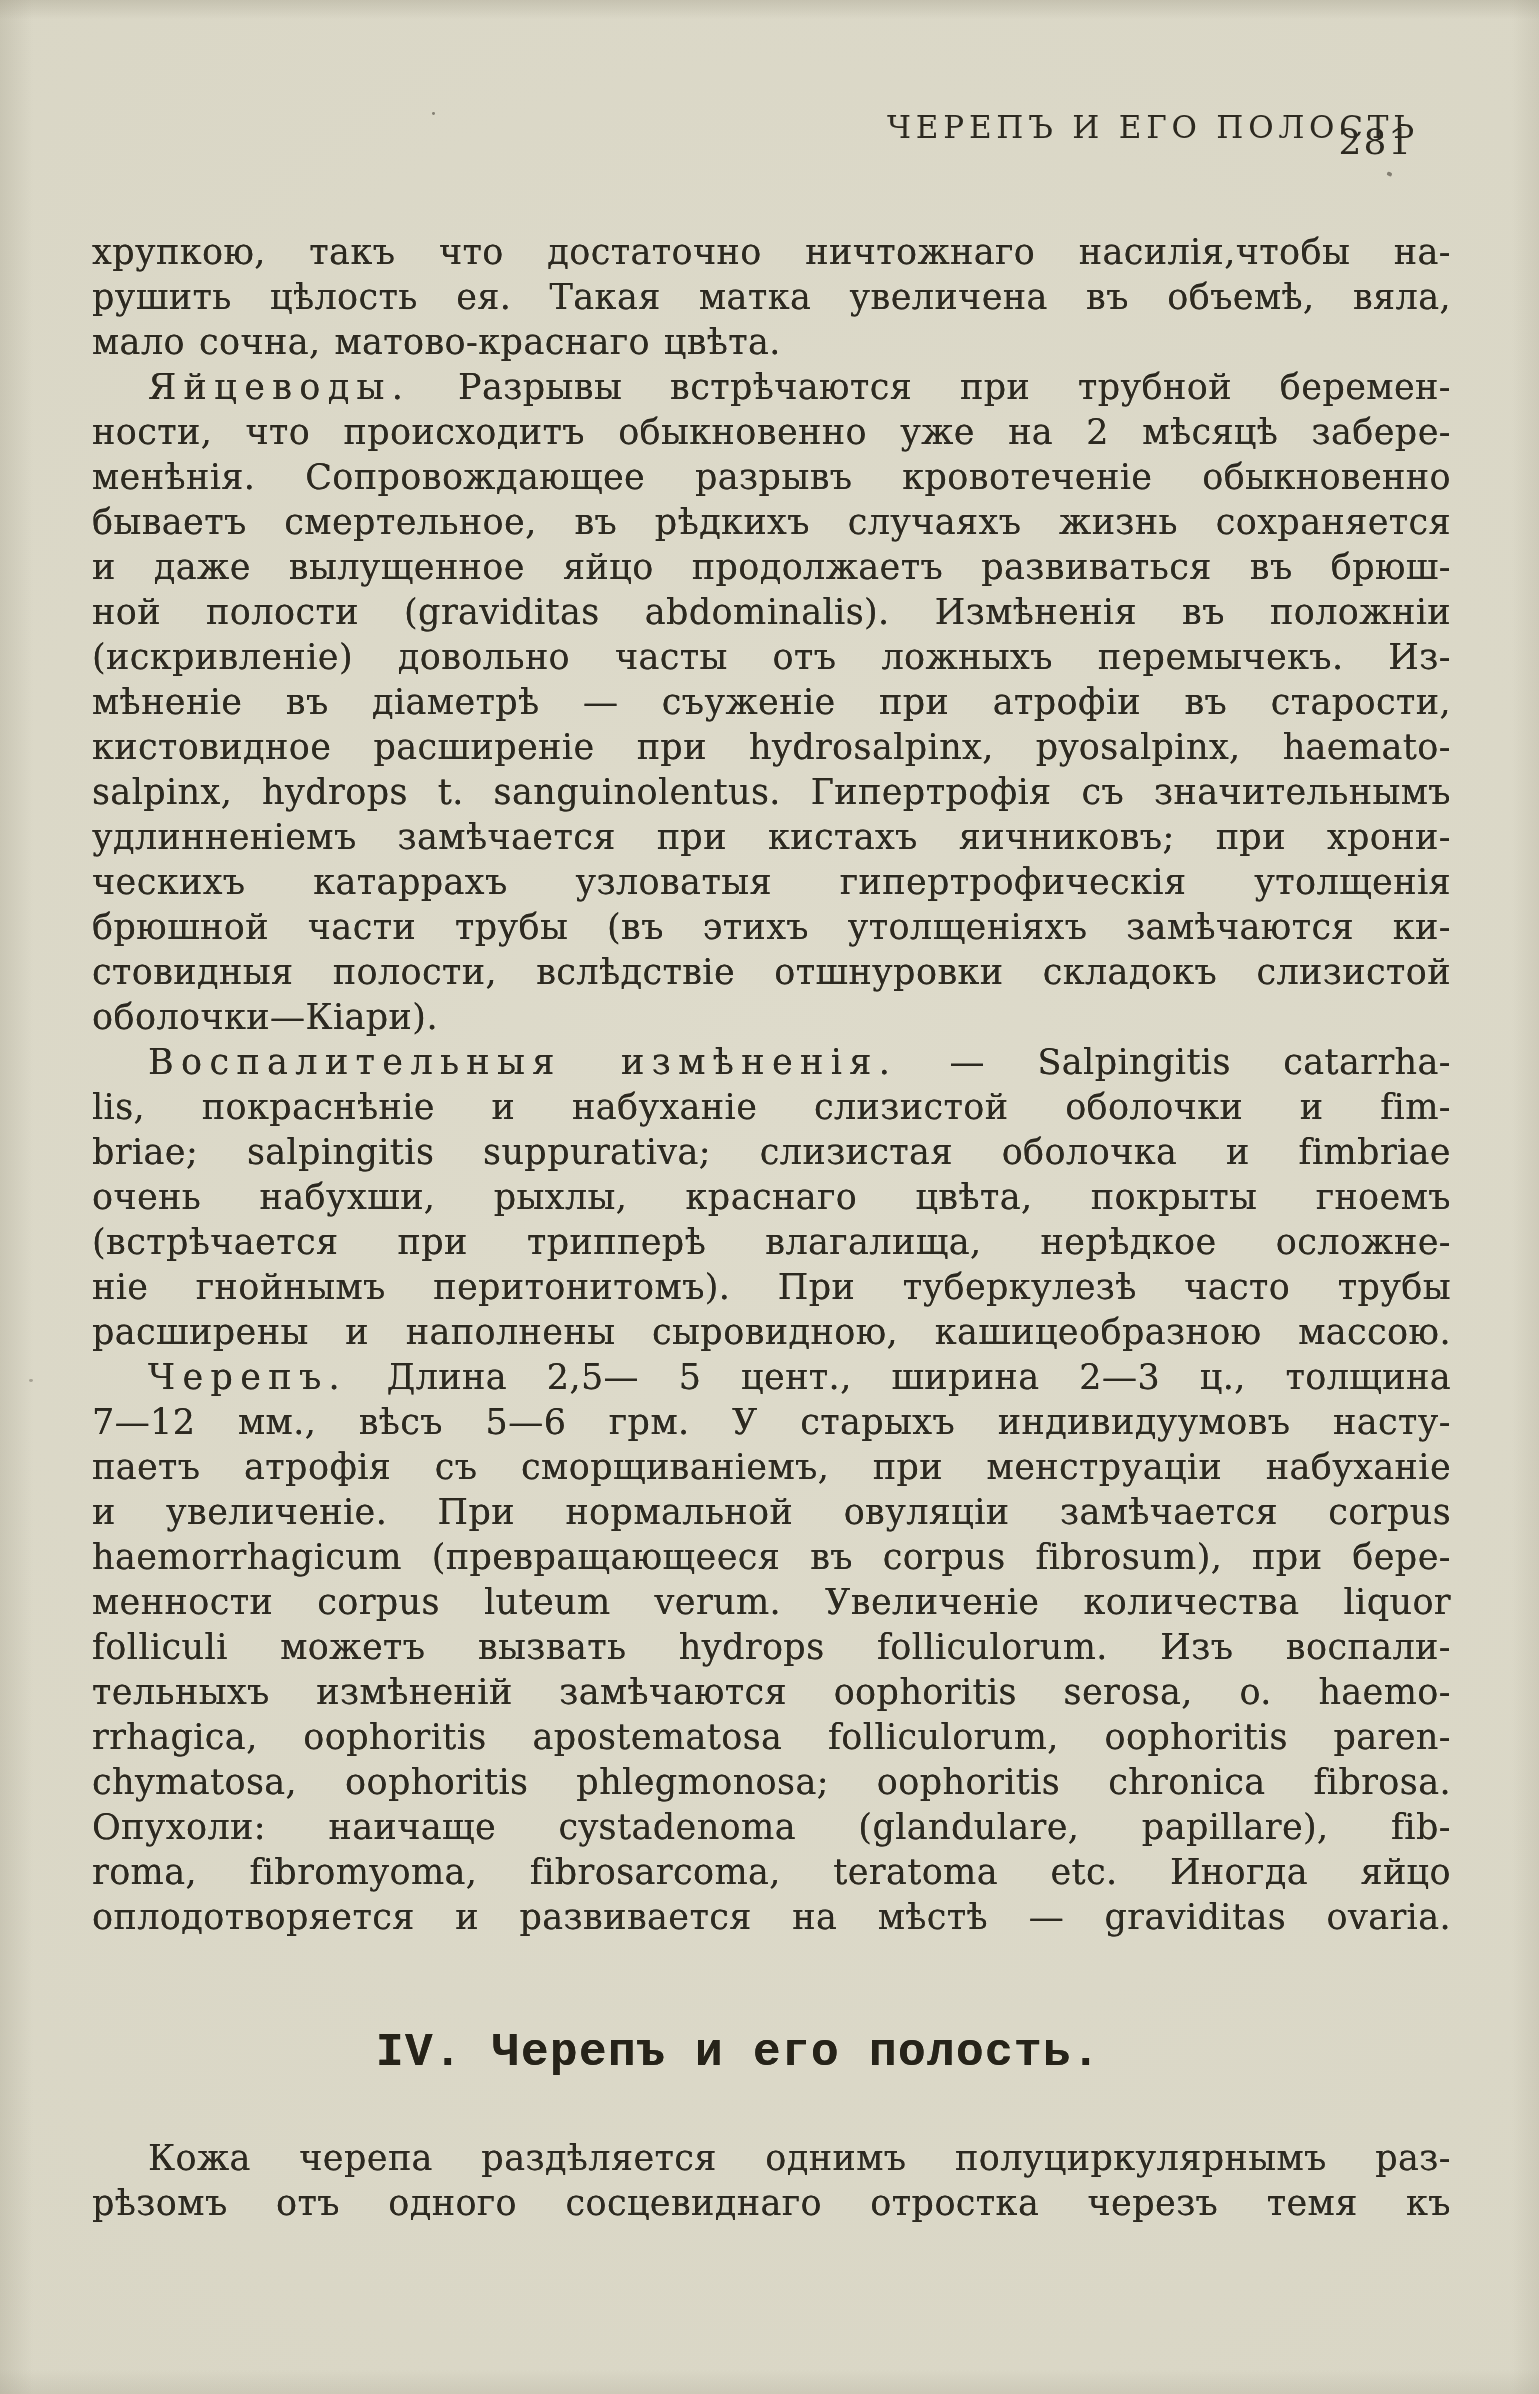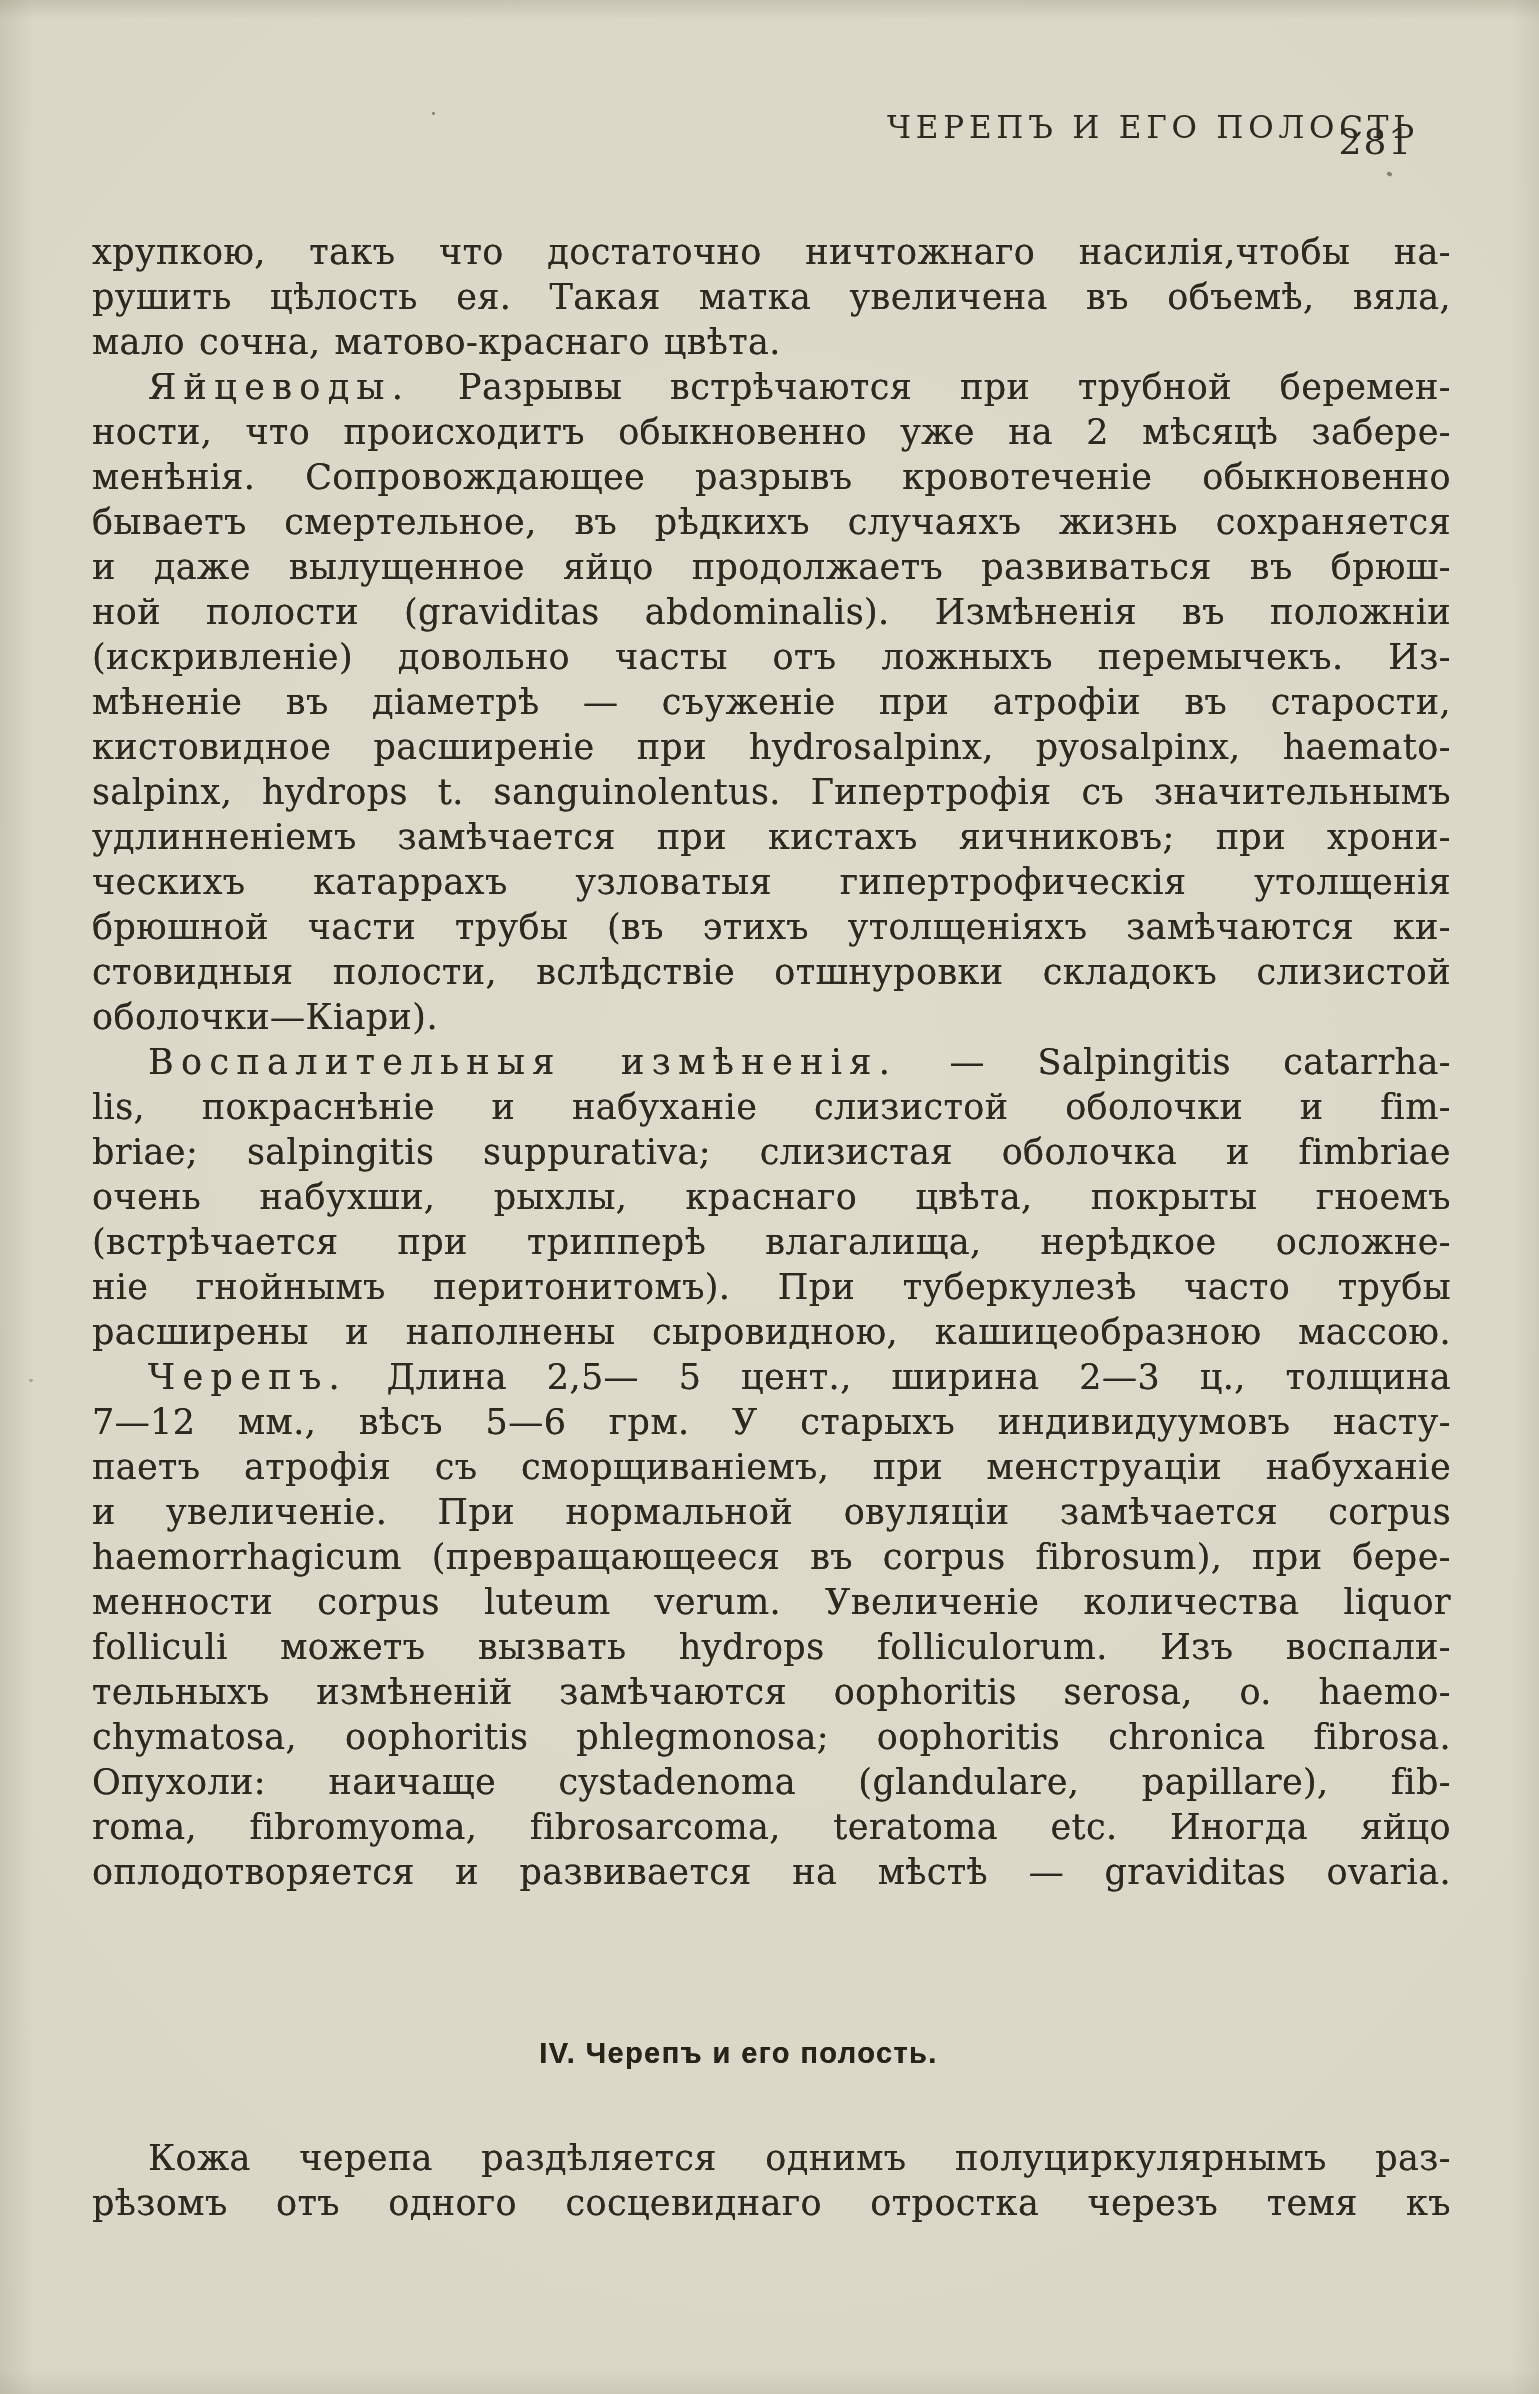--- a/index.html
+++ b/index.html
@@ -44,23 +44,23 @@
     -moz-text-align-last:justify;
     overflow:hidden;
     text-shadow:0 0 0.5px rgba(43,40,32,0.85);
   }
   .line.nj{text-align-last:left;-moz-text-align-last:left;}
   .line.ind{text-indent:56px;}
   .sp{letter-spacing:0.21em;}
   .section-heading{
     position:absolute;top:2026px;left:58px;width:1361px;
     text-align:center;
-    font-family:Liberation Sans, sans-serif;
+    font-family:Liberation Mono, monospace;
     font-weight:bold;
-    font-size:29px;line-height:54px;
+    font-size:46px;line-height:54px;
     letter-spacing:1.4px;
     color:#262319;
     text-shadow:0 0 0.6px rgba(38,35,25,0.9);
   }
   .speck{position:absolute;width:3.9px;height:3.9px;border-radius:50%;background:rgba(60,55,45,0.55);}
   .speck.s1{left:432px;top:112px;width:2.9px;height:2.9px;}
   .speck.s2{left:1387px;top:172px;width:4.8px;height:3.9px;transform:rotate(25deg);border-radius:40%;}
   .speck.s3{left:29px;top:1379px;width:3.9px;height:2.9px;opacity:.6;}
 </style>
 </head>
@@ -99,20 +99,21 @@
       <div class="line"><span>ніе гнойнымъ перитонитомъ). При туберкулезѣ часто трубы</span></div>
       <div class="line"><span>расширены и наполнены сыровидною, кашицеобразною массою.</span></div>
       <div class="line ind"><span class="sp">Черепъ.</span><span> Длина 2,5— 5 цент., ширина 2—3 ц., толщина</span></div>
       <div class="line"><span>7—12 мм., вѣсъ 5—6 грм. У старыхъ индивидуумовъ насту-</span></div>
       <div class="line"><span>паетъ атрофія съ сморщиваніемъ, при менструаціи набуханіе</span></div>
       <div class="line"><span>и увеличеніе. При нормальной овуляціи замѣчается corpus</span></div>
       <div class="line"><span>haemorrhagicum (превращающееся въ corpus fibrosum), при бере-</span></div>
       <div class="line"><span>менности corpus luteum verum. Увеличеніе количества liquor</span></div>
       <div class="line"><span>folliculi можетъ вызвать hydrops folliculorum. Изъ воспали-</span></div>
       <div class="line"><span>тельныхъ измѣненій замѣчаются oophoritis serosa, o. haemo-</span></div>
+      <div class="line"><span>rrhagica, oophoritis apostematosa folliculorum, oophoritis paren-</span></div>
       <div class="line"><span>chymatosa, oophoritis phlegmonosa; oophoritis chronica fibrosa.</span></div>
       <div class="line"><span>Опухоли: наичаще cystadenoma (glandulare, papillare), fib-</span></div>
       <div class="line"><span>roma, fibromyoma, fibrosarcoma, teratoma etc. Иногда яйцо</span></div>
       <div class="line"><span>оплодотворяется и развивается на мѣстѣ — graviditas ovaria.</span></div>
     </div>
 
   <div class="section-heading">IV. Черепъ и его полость.</div>
 
   <div id="tail-block" class="text-block">
       <div class="line ind"><span>Кожа черепа раздѣляется однимъ полуциркулярнымъ раз-</span></div>

